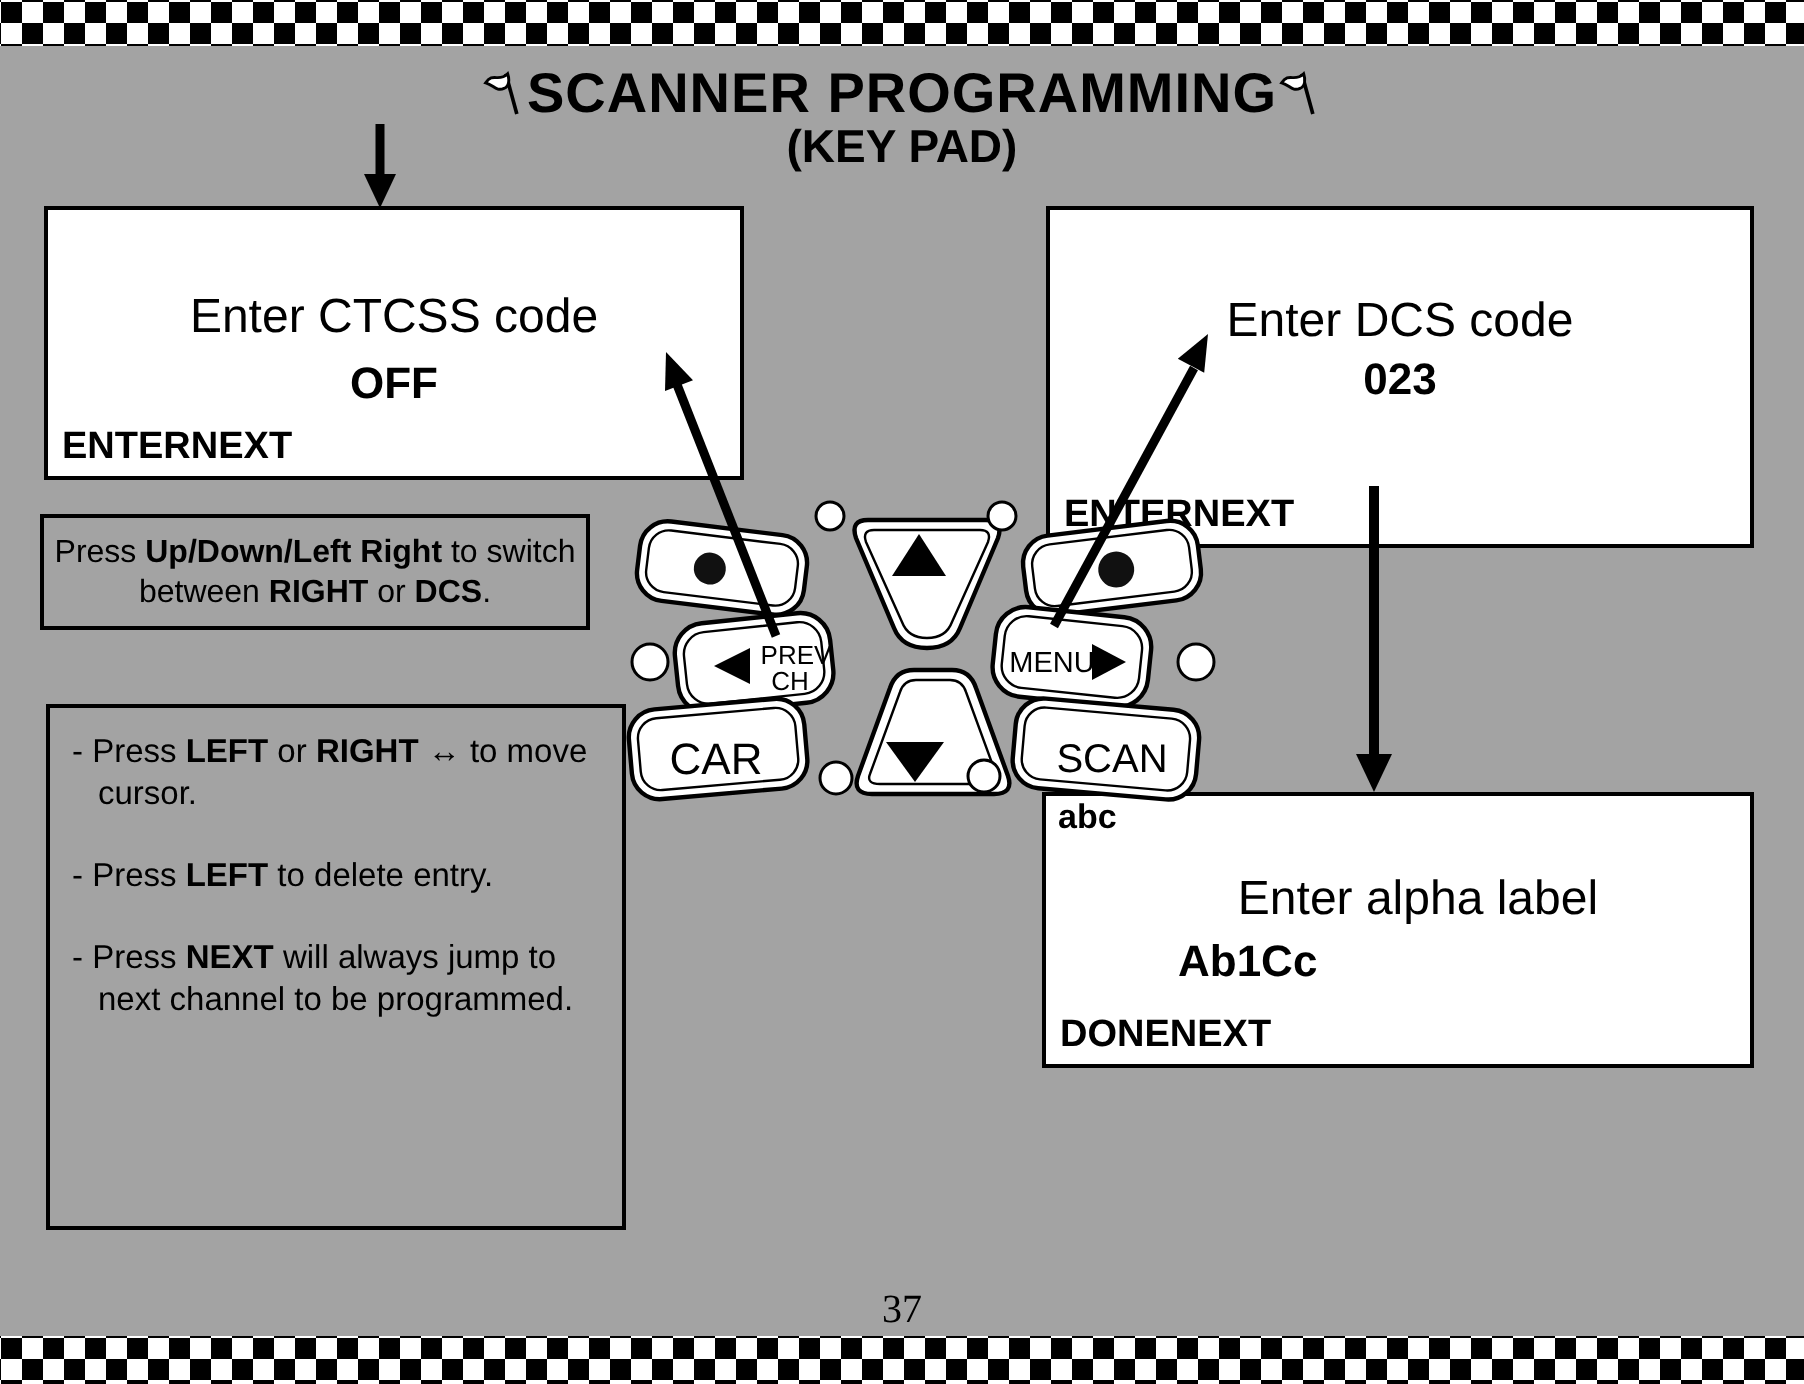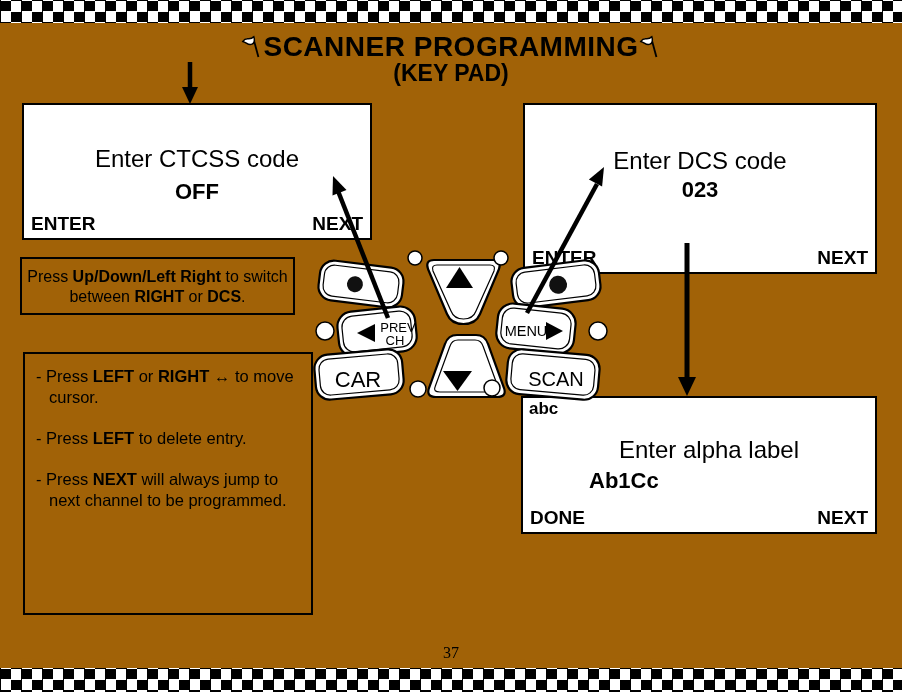--- a/index.html
+++ b/index.html
@@ -1,17 +1,17 @@
 <!DOCTYPE html>
 <html><head>
 <meta charset="utf-8">
 <style>
   html,body{margin:0;padding:0;background:#888;}
   #stage{
-    position:relative;width:902px;height:692px;background:#a16207;
+    position:relative;width:902px;height:692px;background:#a3a3a3;
     font-family:"Liberation Sans", sans-serif;color:#000;overflow:hidden;
   }
   
   .checker{
     position:absolute;left:0;width:902px;height:23px;background-color:#000;
     background-image:conic-gradient(#000 25%,#fff 0 50%,#000 0 75%,#fff 0);
     background-size:21px 21px;background-position:11px 1px;
   }
   .checker.top{top:0;}
   .checker.bottom{top:668px;height:24px;}
@@ -30,38 +30,38 @@
   #box-alpha{left:521px;top:396px;width:356px;height:138px;}
   .lcd .prompt{position:absolute;left:0;width:100%;text-align:center;font-size:24px;}
   #box-ctcss .prompt{top:40px;}
   #box-dcs .prompt{top:42px;}
   #box-alpha .prompt{top:38px;left:10px;}
   .lcd .value{position:absolute;left:0;width:100%;text-align:center;font-weight:bold;font-size:22px;}
   #box-ctcss .value{top:74px;}
   #box-dcs .value{top:72px;}
   #box-alpha .value{top:70px;left:66px;width:auto;text-align:left;}
   .softkeys{position:absolute;left:7px;right:7px;bottom:3px;display:flex;
-    justify-content:space-between;font-weight:bold;font-size:19px;}
+    font-weight:bold;font-size:19px;}
   .mode{position:absolute;top:1px;left:6px;font-weight:bold;font-size:17px;}
 
   
   #note-switch{position:absolute;left:20px;top:257px;width:275px;height:58px;
     border:2px solid #000;box-sizing:border-box;text-align:center;
     font-size:16px;line-height:20px;padding-top:8px;}
   #note-keys{position:absolute;left:23px;top:352px;width:290px;height:263px;
     border:2px solid #000;box-sizing:border-box;
     font-size:16.5px;line-height:21px;padding:12px 5px 0 11px;}
   #note-keys p{margin:0 0 20px 0;padding-left:13px;text-indent:-13px;}
 
   
   #keypad{position:absolute;left:305px;top:245px;}
   #arrows{position:absolute;left:0;top:0;z-index:20;pointer-events:none;}
 
   #page-number{position:absolute;top:644px;left:0;width:902px;text-align:center;
-    font-family:"Liberation Serif", serif;font-size:16px;}
+    font-family:"Liberation Serif", serif;font-size:20px;}
 </style>
 </head>
 <body>
 
 <div id="stage">
 
   <div class="checker top"></div>
 
   <div class="title-line1">
     <svg class="flag" width="22" height="26" viewBox="0 0 24 26">

